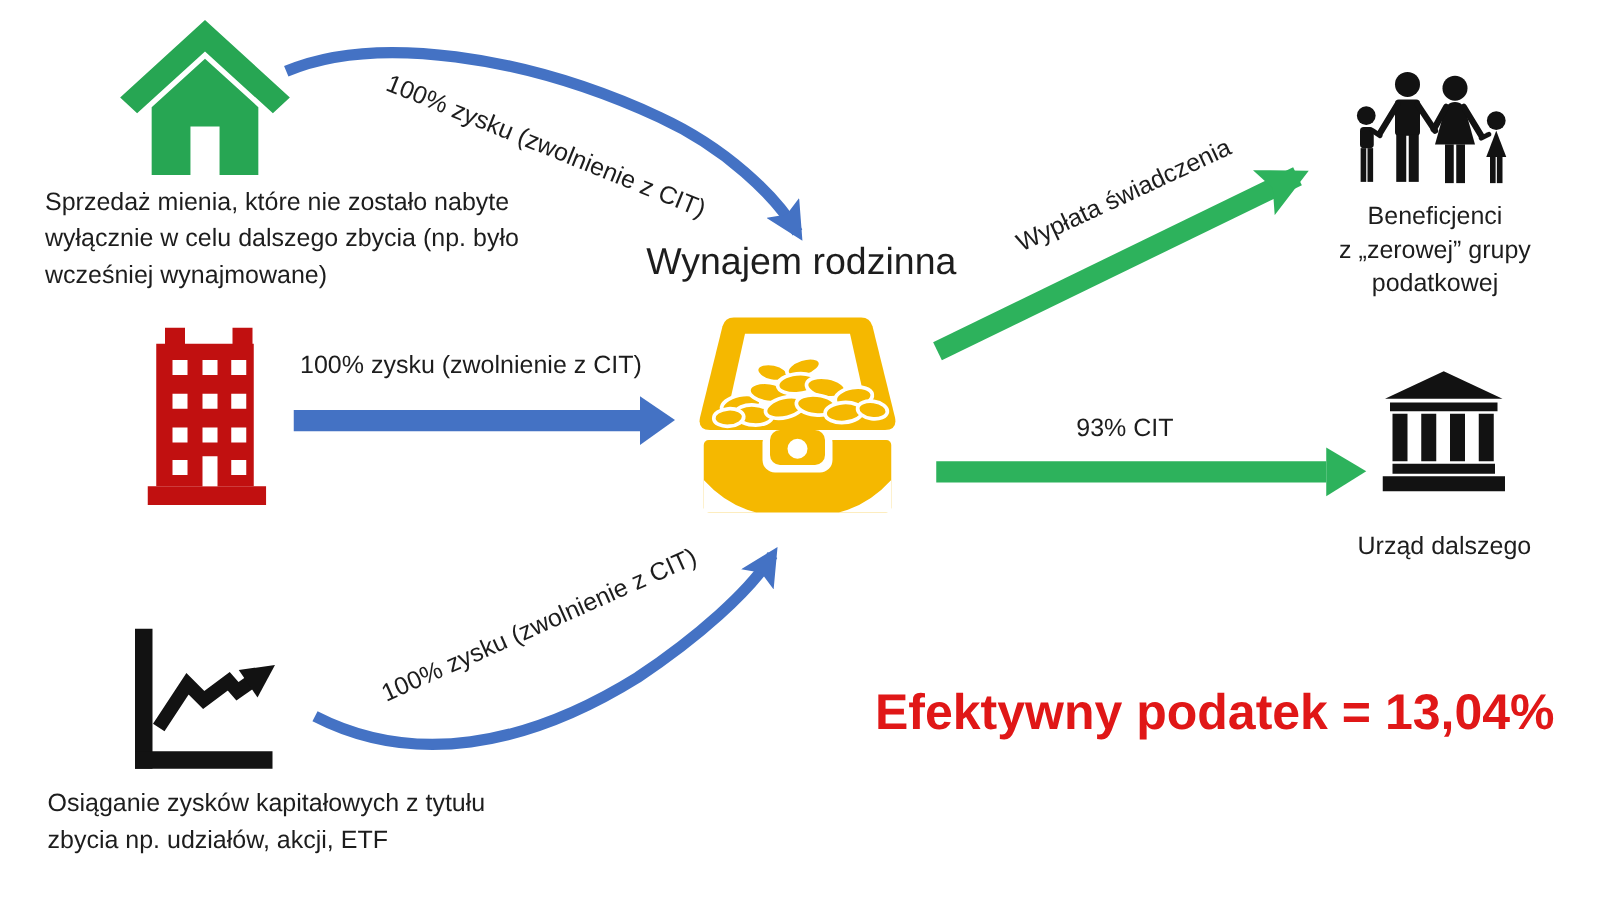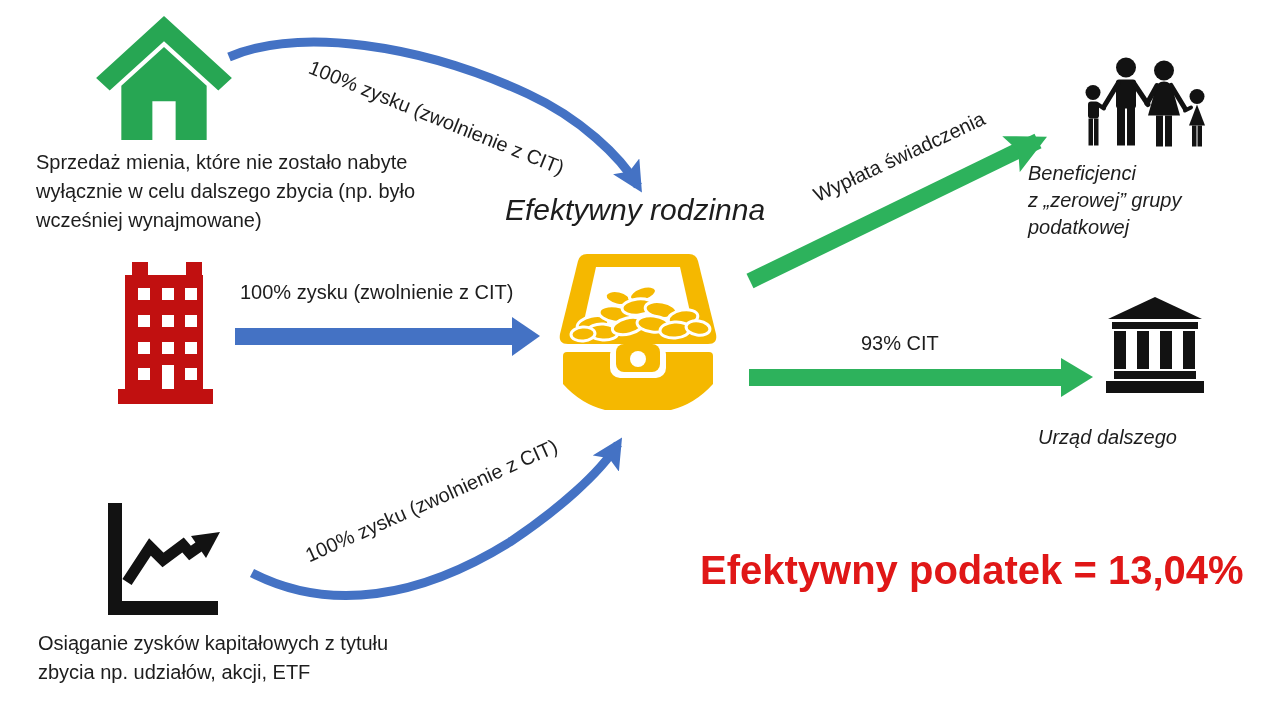--- a/index.html
+++ b/index.html
@@ -4,21 +4,21 @@
 <style>
   :root{
     --blue:#4472C4; --green:#2DB25C; --house-green:#27A653; --building-red:#C11010;
     --chest-gold:#F5B800; --summary-red:#E01717; --text:#1d1d1d;
   }
   html,body{margin:0;padding:0;background:#fff;}
   .canvas{position:relative;width:1280px;height:720px;background:#fff;overflow:hidden;
           font-family:"Liberation Sans",sans-serif;color:var(--text);}
   .abs{position:absolute;}
   .textblock{font-size:20px;line-height:29px;white-space:pre-line;}
-  .center{text-align:left;font-style:italic;}
+  .center{text-align:center;}
   .arrow-label{font-size:20px;white-space:nowrap;transform-origin:0 0;}
   .title{font-size:30px;white-space:nowrap;}
   .summary{font-size:40px;font-weight:bold;color:var(--summary-red);white-space:nowrap;
            font-family:"Liberation Sans",sans-serif;}
   svg{display:block;}
   .f-blue{fill:var(--blue);} .s-blue{stroke:var(--blue);}
   .f-green{fill:var(--green);} .s-green{stroke:var(--green);}
   .f-gold{fill:var(--chest-gold);}
   .f-red{fill:var(--building-red);}
   .f-hgreen{fill:var(--house-green);}
@@ -83,21 +83,21 @@
 
   <svg class="abs" style="left:108px;top:501px" width="115" height="116" viewBox="0 0 115 116">
     <rect class="f-black" x="0" y="2" width="14" height="112"></rect>
     <rect class="f-black" x="0" y="100" width="110" height="14"></rect>
     <path d="M19,81 L42,46 L55,59 L75,44 L82,52 L92,45" fill="none" class="s-black" stroke-width="11"></path>
     <polygon class="f-black" points="112,31 98,57 83,35"></polygon>
   </svg>
   <div class="abs textblock" style="left:38px;top:629px;width:440px">Osiąganie zysków kapitałowych z tytułu
 zbycia np. udziałów, akcji, ETF</div>
 
-  <div class="abs title center" style="left:505px;top:193px;width:272px">Efektywny rodzinna</div>
+  <div class="abs title center" style="left:505px;top:193px;width:272px">Wynajem rodzinna</div>
   <svg class="abs" style="left:553px;top:251px" width="170" height="160" viewBox="0 0 170 158">
     <path class="f-gold" d="M34,2 H136 Q143,2 145,9 L163,82 Q165,92 155,92 H15 Q5,92 7,82 L25,9 Q27,2 34,2 Z"></path>
     <path class="f-white" d="M43,15 H127 L141,78 H29 Z"></path>
     <g class="f-gold s-white" stroke-width="3">
       <ellipse cx="40" cy="72" rx="16" ry="8" transform="rotate(-12 40 72)"></ellipse>
       <ellipse cx="65" cy="46" rx="13" ry="7" transform="rotate(12 65 46)"></ellipse>
       <ellipse cx="90" cy="42" rx="14" ry="7" transform="rotate(-18 90 42)"></ellipse>
       <ellipse cx="62" cy="62" rx="16" ry="8" transform="rotate(8 62 62)"></ellipse>
       <ellipse cx="85" cy="55" rx="16" ry="8" transform="rotate(-6 85 55)"></ellipse>
       <ellipse cx="108" cy="58" rx="16" ry="8" transform="rotate(10 108 58)"></ellipse>

